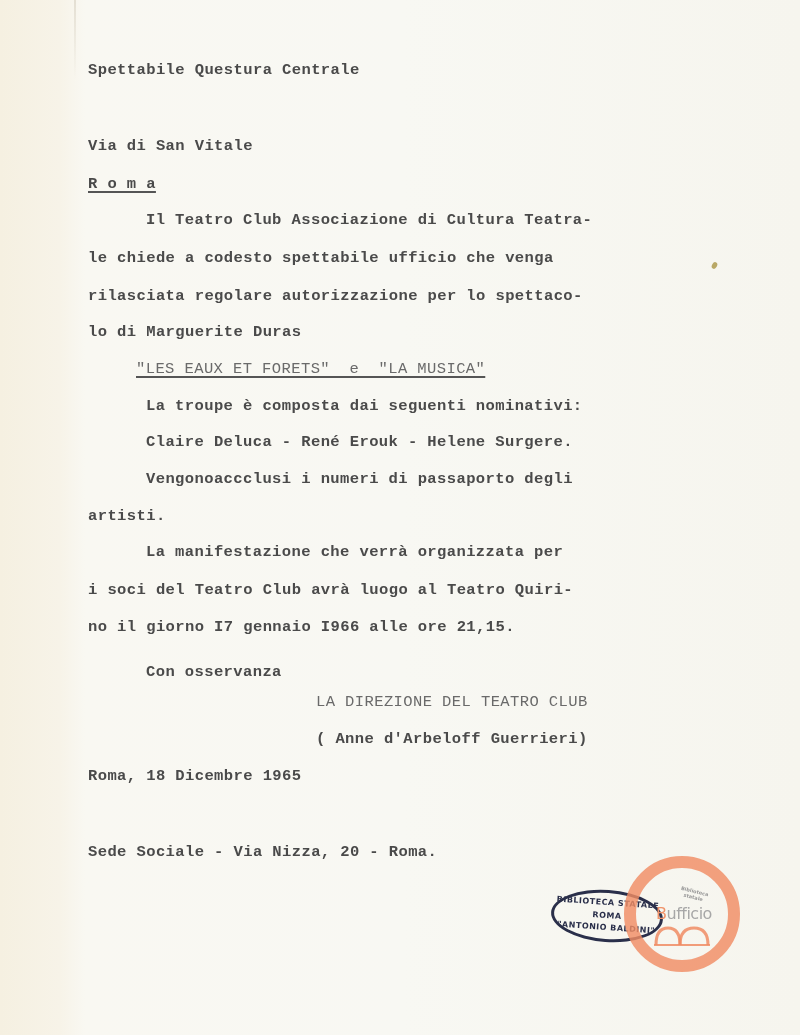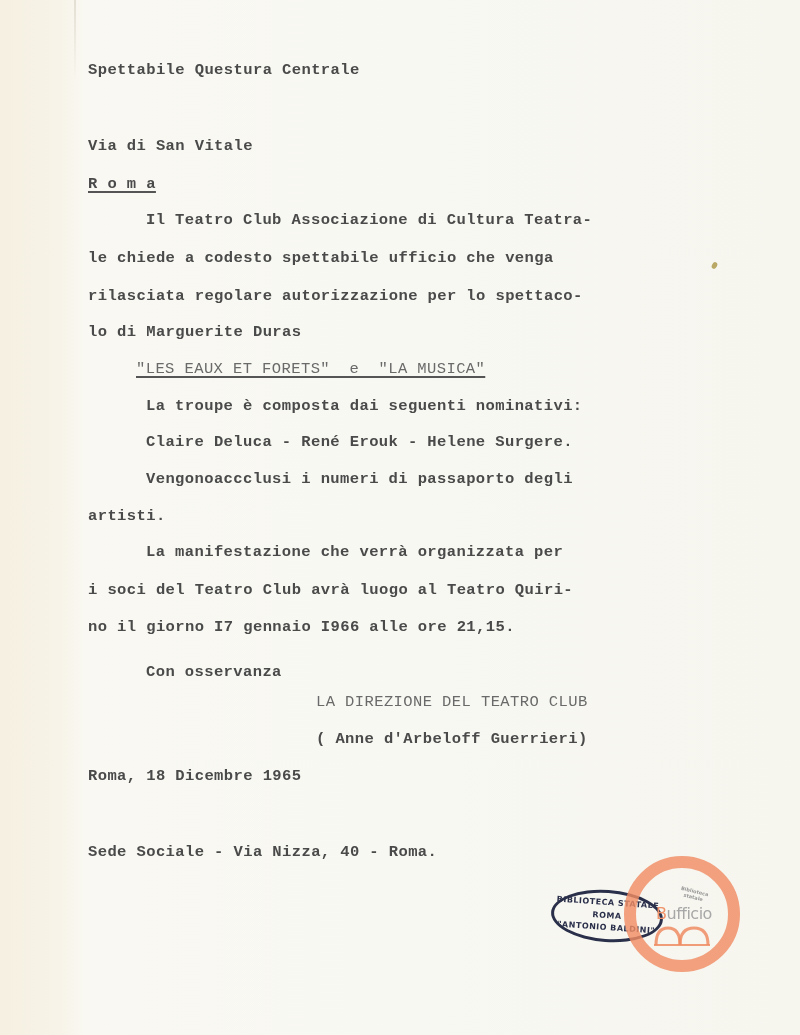--- a/index.html
+++ b/index.html
@@ -101,21 +101,21 @@
   <div class="line" style="left:88px; top:580px;">i soci del Teatro Club avrà luogo al Teatro Quiri-</div>
   <div class="line" style="left:88px; top:617px;">no il giorno I7 gennaio I966 alle ore 21,15.</div>
 
   <div class="line" style="left:146px; top:654px;margin-top:8px;">Con osservanza</div>
 
   <div class="line faint" style="left:316px; top:692px; font-weight:normal;">LA DIREZIONE DEL TEATRO CLUB</div>
   <div class="line" style="left:316px; top:729px;">( Anne d'Arbeloff Guerrieri)</div>
 
   <div class="line" style="left:88px; top:766px;">Roma, 18 Dicembre 1965</div>
 
-  <div class="line" style="left:88px; top:842px;">Sede Sociale - Via Nizza, 40 - Roma.</div>
+  <div class="line" style="left:88px; top:842px;">Sede Sociale - Via Nizza, 20 - Roma.</div>
 
   <div class="spot"></div>
 
   <div class="stamp">
     <div class="stamp-top">BIBLIOTECA STATALE</div>
     <div class="stamp-mid">ROMA</div>
     <div class="stamp-bot">"ANTONIO BALDINI"</div>
   </div>
 
   <div class="logo">

